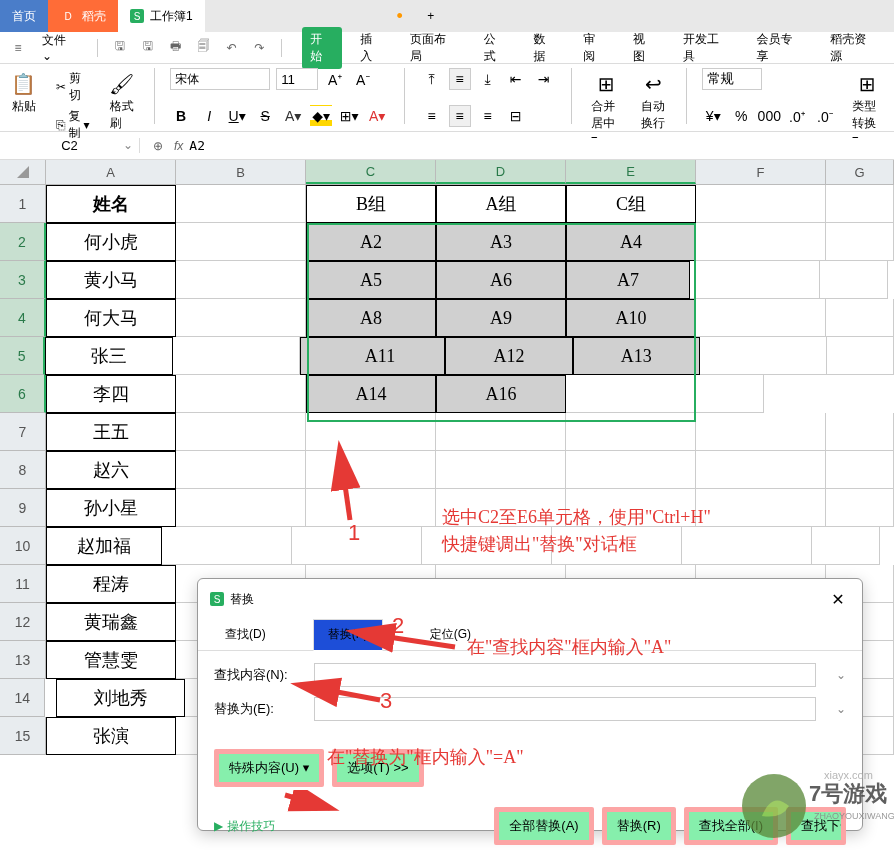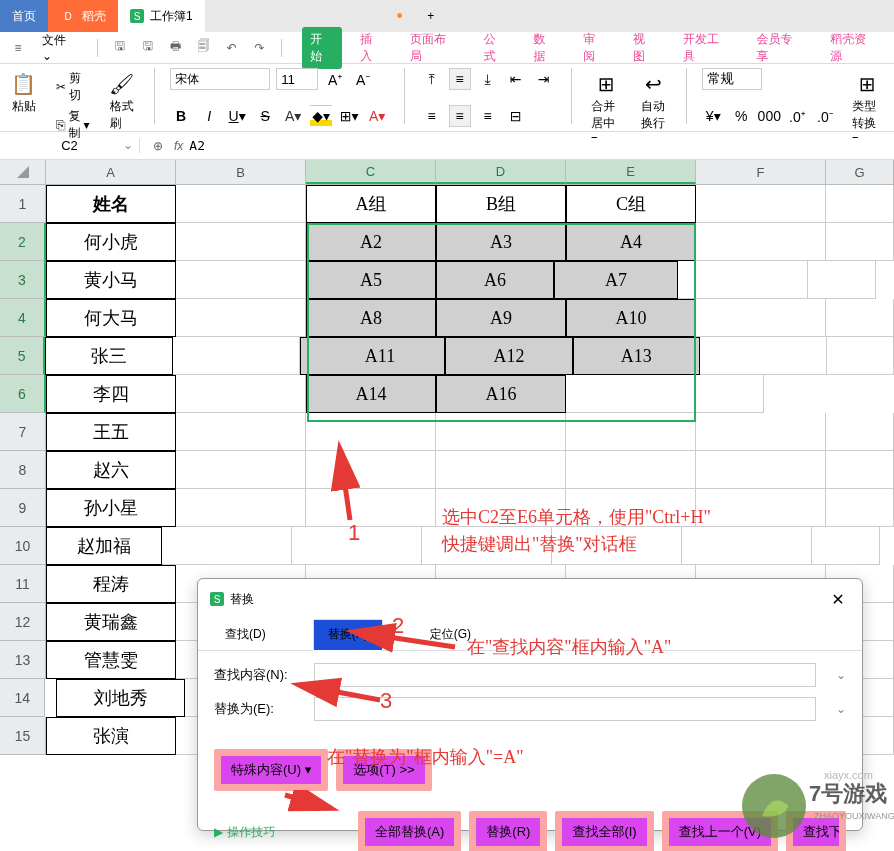--- a/index.html
+++ b/index.html
@@ -13,21 +13,21 @@
 .tab.active { background: #fff; }
 .tab-icon { width: 16px; height: 16px; display: inline-flex; align-items: center; justify-content: center; font-size: 10px; }
 .plus-tab { width: 32px; justify-content: center; }
 .dot { color: #ff9800; font-size: 18px; }
 
 
 .menubar { display: flex; align-items: center; background: #fff; height: 32px; border-bottom: 1px solid #dcdcdc; gap: 4px; padding: 0 8px; }
 .menu-left { display: flex; align-items: center; gap: 8px; }
 .menu-item { cursor: pointer; padding: 4px 6px; }
 .menu-tabs { display: flex; gap: 10px; margin-left: 12px; }
-.menu-tab { padding: 4px 8px; cursor: pointer; color: #ec4899; }
+.menu-tab { padding: 4px 8px; cursor: pointer; color: #000000; }
 .menu-tab.active { background: #27ae60; color: #fff; border-radius: 3px; }
 .icon-btn { width: 20px; height: 20px; display: inline-flex; align-items: center; justify-content: center; cursor: pointer; color: #666; }
 .divider-v { width: 1px; height: 18px; background: #ccc; margin: 0 4px; }
 
 
 .toolbar { display: flex; background: #fff; height: 68px; border-bottom: 1px solid #dcdcdc; padding: 4px 8px; gap: 12px; }
 .tb-group { display: flex; flex-direction: column; justify-content: space-between; }
 .tb-row { display: flex; align-items: center; gap: 6px; }
 .tb-btn { display: flex; align-items: center; gap: 3px; cursor: pointer; padding: 2px 4px; font-size: 12px; }
 .tb-big { display: flex; flex-direction: column; align-items: center; gap: 2px; cursor: pointer; padding: 4px; }
@@ -74,21 +74,21 @@
 .dialog-title-left { display: flex; align-items: center; gap: 6px; }
 .dialog-close { width: 24px; height: 24px; display: flex; align-items: center; justify-content: center; cursor: pointer; font-size: 16px; }
 .dialog-tabs { display: flex; border-bottom: 1px solid #ddd; padding: 0 12px; gap: 32px; }
 .dialog-tab { padding: 6px 14px; cursor: pointer; border: 1px solid transparent; }
 .dialog-tab.active { border: 1px solid #ddd; border-bottom: 1px solid #fff; margin-bottom: -1px; background: #1d4ed8; }
 .dialog-body { padding: 12px 16px; }
 .form-row { display: flex; align-items: center; gap: 20px; margin-bottom: 10px; }
 .form-label { width: 80px; font-size: 13px; }
 .form-input { flex: 1; border: 1px solid #ccc; height: 24px; padding: 0 4px; }
 .dialog-actions { display: flex; gap: 8px; padding: 8px 16px; align-items: center; justify-content: flex-end; }
-.dlg-btn { border: 7px solid #fca5a5; background: #d946ef; padding: 5px 10px; font-size: 13px; cursor: pointer; border-radius: 2px; white-space: nowrap; }
+.dlg-btn { border: 5px solid #fca5a5; background: #86efac; padding: 5px 10px; font-size: 13px; cursor: pointer; border-radius: 2px; white-space: nowrap; }
 .operation-tip { display: flex; align-items: center; gap: 4px; color: #27ae60; margin-right: auto; cursor: pointer; }
 .dlg-right-btns { display: flex; gap: 8px; margin-left: auto; }
 
 
 .watermark { position: absolute; right: 0; bottom: 0; width: 180px; height: 90px; opacity: 0.85; }
 
 .green-square { width: 14px; height: 14px; background: #27ae60; color: #fff; font-size: 10px; display: inline-flex; align-items: center; justify-content: center; border-radius: 2px; }
 
 </style>
 </head>
@@ -251,42 +251,42 @@
     <div class="col-header sel" style="width:130px">D</div>
     <div class="col-header sel" style="width:130px">E</div>
     <div class="col-header" style="width:130px">F</div>
     <div class="col-header" style="width:68px">G</div>
   </div>
   <div class="rows" id="rows">
       <div class="row">
         <div class="row-header">1</div>
         <div class="cell bordered header-cell" style="width: 130px;">姓名</div>
         <div class="cell" style="width: 130px;"></div>
+        <div class="cell bordered" style="width: 130px;">B组</div>
         <div class="cell bordered" style="width: 130px;">A组</div>
-        <div class="cell bordered" style="width: 130px;">B组</div>
         <div class="cell bordered" style="width: 130px;">C组</div>
         <div class="cell" style="width: 130px;"></div>
         <div class="cell" style="width: 68px;"></div>
       </div>
       <div class="row">
         <div class="row-header sel">2</div>
         <div class="cell bordered" style="width: 130px;">何小虎</div>
         <div class="cell" style="width: 130px;"></div>
         <div class="cell bordered selected" style="width: 130px;">A2</div>
         <div class="cell bordered selected" style="width: 130px;">A3</div>
         <div class="cell bordered selected" style="width: 130px;">A4</div>
         <div class="cell" style="width: 130px;"></div>
         <div class="cell" style="width: 68px;"></div>
       </div>
       <div class="row">
         <div class="row-header sel">3</div>
         <div class="cell bordered" style="width: 130px;">黄小马</div>
         <div class="cell" style="width: 130px;"></div>
         <div class="cell bordered selected" style="width: 130px;">A5</div>
-        <div class="cell bordered selected" style="width: 118px; text-align: center;">A6</div>
+        <div class="cell bordered selected" style="width: 130px; text-align: center;">A6</div>
         <div class="cell bordered selected" style="width: 124px;">A7</div>
         <div class="cell" style="width: 130px;"></div>
         <div class="cell" style="width: 68px;"></div>
       </div>
       <div class="row">
         <div class="row-header sel">4</div>
         <div class="cell bordered" style="width: 130px;">何大马</div>
         <div class="cell" style="width: 130px;"></div>
         <div class="cell bordered selected" style="width: 130px;">A8</div>
         <div class="cell bordered selected" style="width: 130px;">A9</div>
@@ -453,21 +453,20 @@
     </div>
   </div>
   <div class="dialog-actions">
     <div class="operation-tip">
       <span>▶</span>
       <span>操作技巧</span>
     </div>
     <button class="dlg-btn">全部替换(A)</button>
     <button class="dlg-btn">替换(R)</button>
     <button class="dlg-btn">查找全部(I)</button>
-    <button class="dlg-btn">查找上一个(V)</button>
     <button class="dlg-btn" style="overflow:hidden;width:60px">查找下一个</button>
   </div>
 </div>
 
 <div class="annotation-num" style="left:392px;top:613px">2</div>
 <svg class="arrow-svg" style="left:345px;top:622px;width:120px;height:40px">
   <defs>
       <marker id="ah2" markerWidth="10" markerHeight="10" refX="8" refY="3" orient="auto">
         <path d="M0,0 L0,6 L10,3 z" fill="#e53935"></path>
       </marker>

